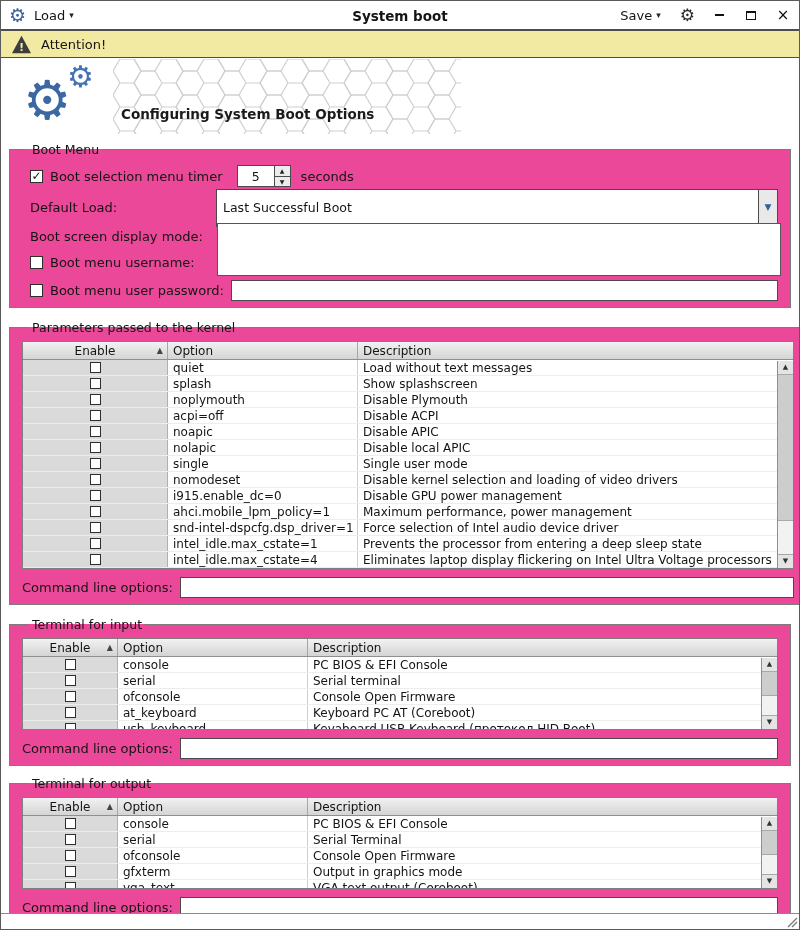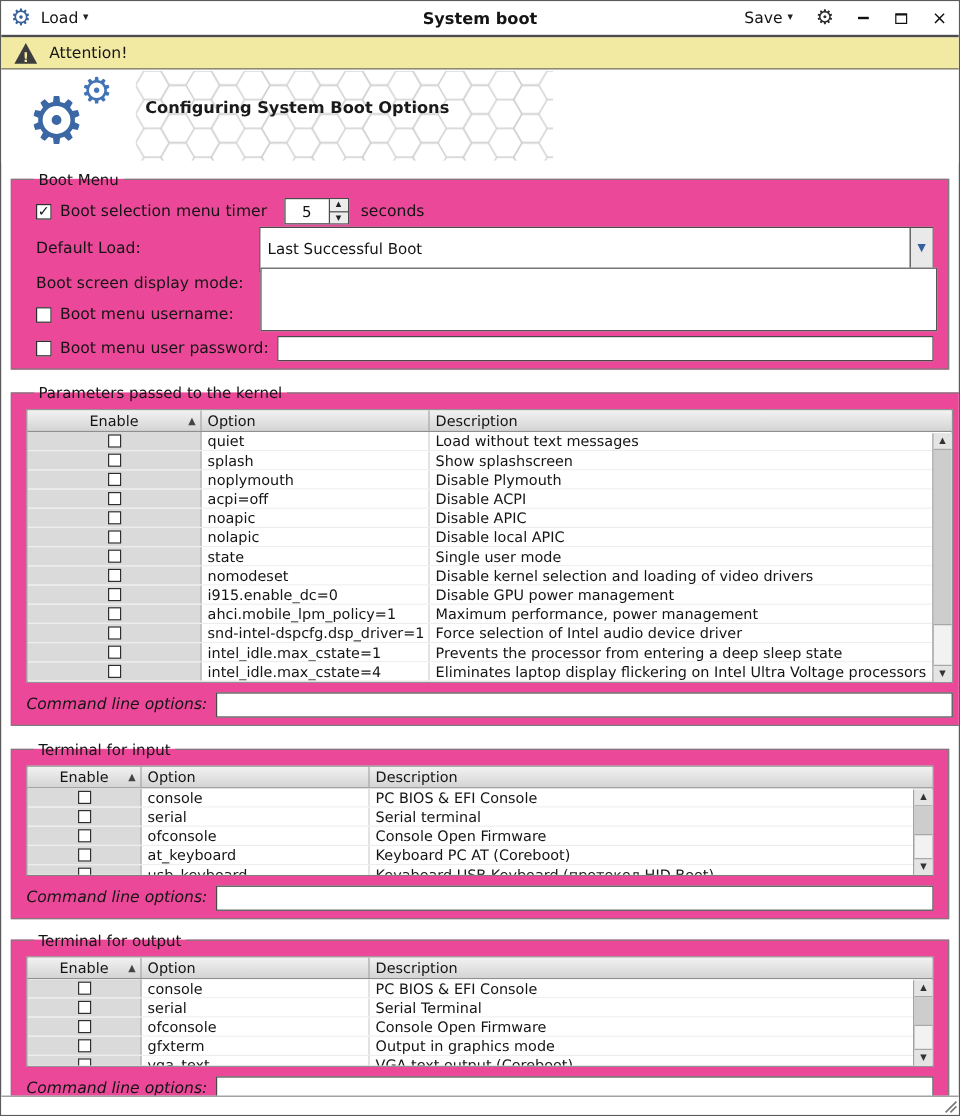--- a/index.html
+++ b/index.html
@@ -22,21 +22,21 @@
 
   
   .attention{height:27px;background:#f2eaa2;border-bottom:1px solid #4d4d4d;display:flex;align-items:center;gap:9px;padding:0 10px;}
   .attention-text{font-size:13px;color:#161616;}
 
   
   .banner{height:78px;position:relative;background:#fff;overflow:hidden;}
   .banner-hex{position:absolute;left:112px;top:1px;}
   .gear-lg{position:absolute;left:22px;top:16px;font-size:54px;color:#3b67a5;line-height:1;}
   .gear-sm{position:absolute;left:66px;top:4px;font-size:30px;color:#4273b4;line-height:1;}
-  .banner-title{position:absolute;left:120px;top:24px;font-weight:bold;font-size:13.5px;color:#1a1a1a;white-space:nowrap;}
+  .banner-title{position:absolute;left:120px;top:48px;font-weight:bold;font-size:13.5px;color:#1a1a1a;white-space:nowrap;}
 
   
   .fs{border:1px solid #7c7c7c;margin:0 8px;padding:4px 12px 6px;position:relative;background:#ec4899;}
   .fs-boot{margin-top:6px;}
   .fs-kernel{margin-top:12px;}
   .fs-tin{margin-top:12px;}
   .fs-tout{margin-top:10px;}
   legend{padding:0 4px;margin-left:6px;font-size:12.5px;}
 
   
@@ -84,21 +84,21 @@
   .tbl-term .col-enable{width:95px;flex:0 0 95px;}
   .tbl-term .col-option{width:190px;flex:0 0 190px;}
   .vscroll{position:absolute;top:19px;right:0;bottom:0;width:16px;border-left:1px solid #8f8f8f;background:#f2f2f2;display:flex;flex-direction:column;align-items:stretch;}
   .sc-btn{flex:0 0 14px;background:#e4e4e4;border-bottom:1px solid #a8a8a8;display:flex;align-items:center;justify-content:center;font-size:7px;color:#333;line-height:1;}
   .sc-btn.down{margin-top:auto;border-top:1px solid #a8a8a8;border-bottom:none;}
   .sc-thumb{background:#cdcdcd;border-bottom:1px solid #a8a8a8;}
   .thumb-lg{height:146px;}
   .thumb-sm{height:24px;}
 
   .cmd-row{display:flex;align-items:center;margin-top:8px;}
-  .cmd-label{width:158px;flex:0 0 158px;white-space:nowrap;font-style:italic;}
+  .cmd-label{width:158px;flex:0 0 158px;white-space:nowrap;}
   .text-input{flex:1;height:21px;border:1px solid #4a4a4a;background:#fff;font:inherit;font-size:12.5px;padding:0 5px;outline:none;min-width:0;}
 
   
   .statusbar{position:absolute;left:0;right:0;bottom:0;height:16px;border-top:1px solid #8a8a8a;background:#fff;}
   .grip{position:absolute;right:1px;bottom:1px;}
 </style>
 </head>
 <body>
 
 <div class="window">
@@ -251,21 +251,21 @@
             <div class="td td-enable col-enable">
               <span class="cb cb-sm"></span>
             </div>
             <div class="td td-option col-option">nolapic</div>
             <div class="td td-desc">Disable local APIC</div>
           </div>
           <div class="trow">
             <div class="td td-enable col-enable">
               <span class="cb cb-sm"></span>
             </div>
-            <div class="td td-option col-option">state</div>
+            <div class="td td-option col-option">single</div>
             <div class="td td-desc">Single user mode</div>
           </div>
           <div class="trow">
             <div class="td td-enable col-enable">
               <span class="cb cb-sm"></span>
             </div>
             <div class="td td-option col-option">nomodeset</div>
             <div class="td td-desc">Disable kernel selection and loading of video drivers</div>
           </div>
           <div class="trow">

